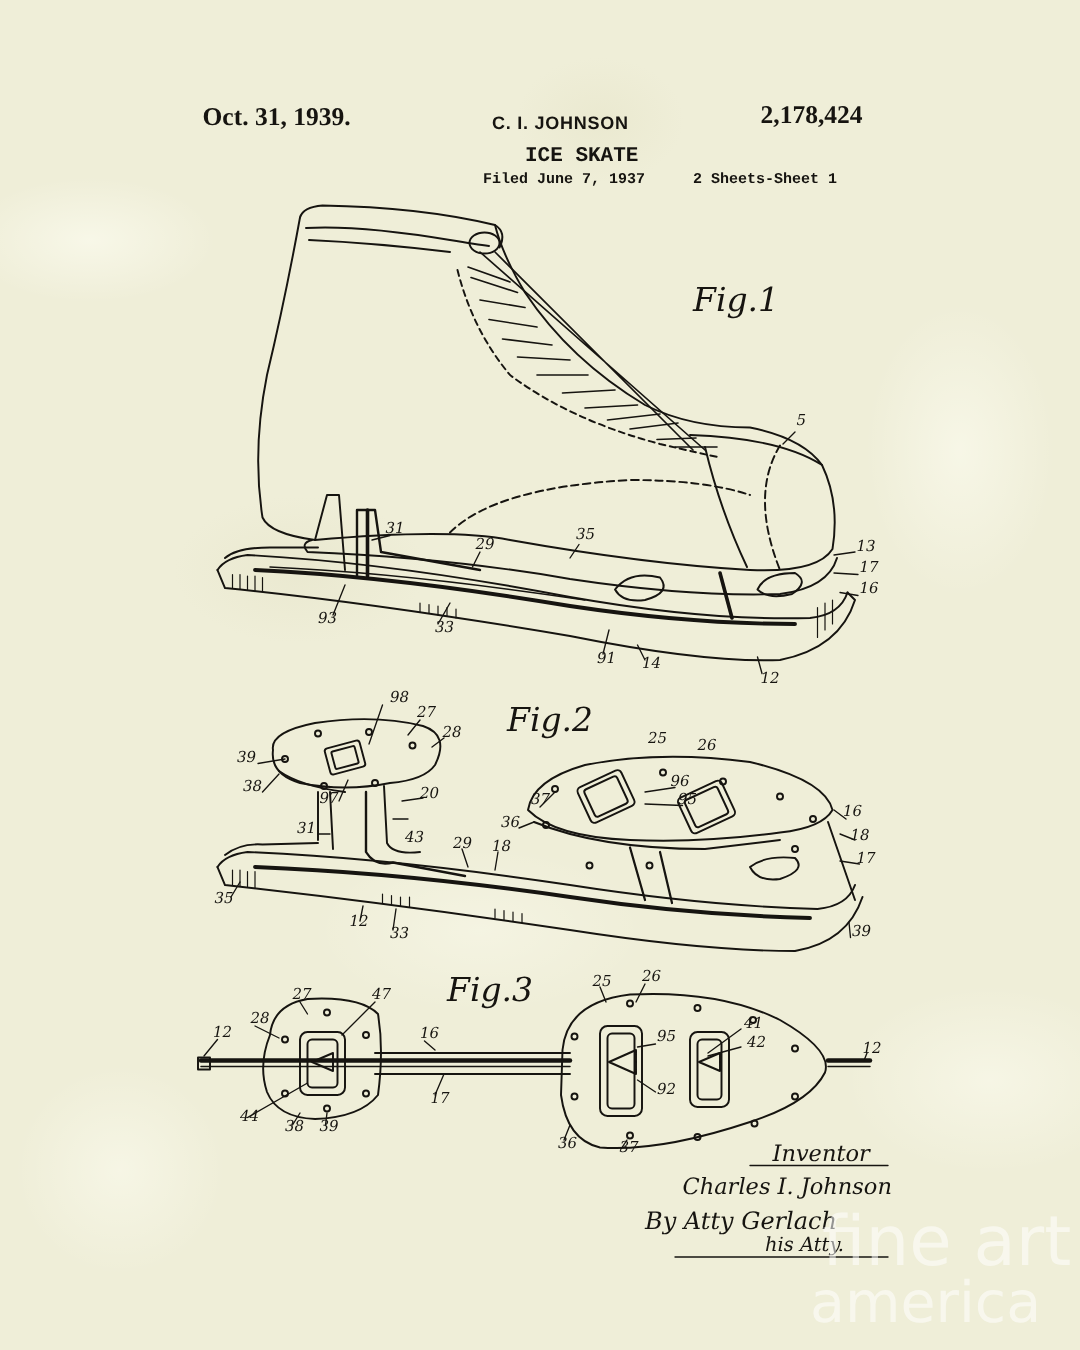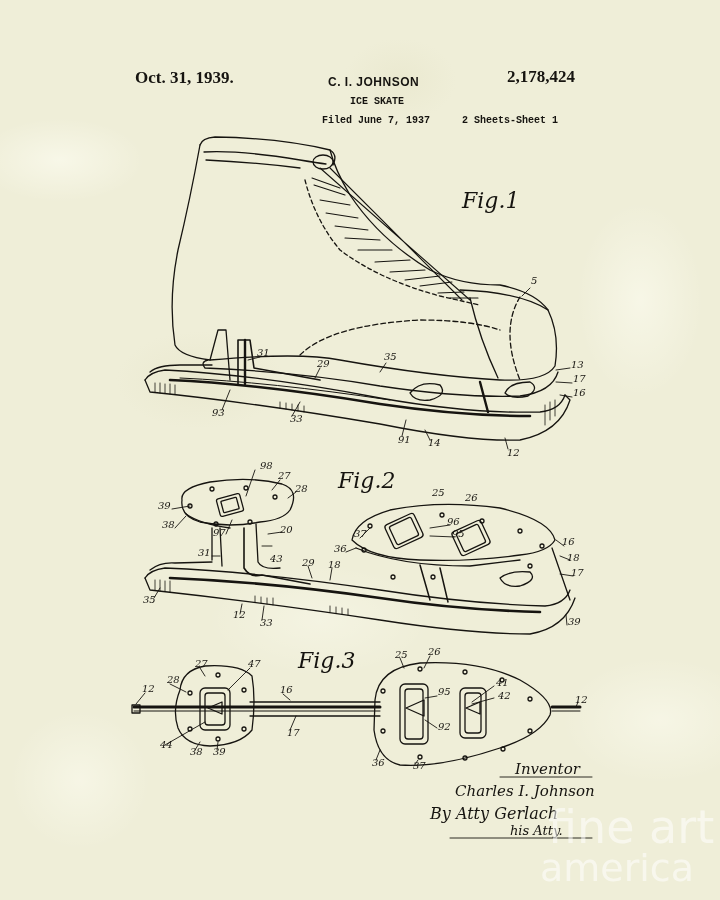--- a/index.html
+++ b/index.html
@@ -14,21 +14,21 @@
       radial-gradient(ellipse 140px 90px at 660px 720px, rgba(255,255,245,0.45), transparent 70%),
       radial-gradient(ellipse 80px 60px at 400px 80px, rgba(230,228,200,0.5), transparent 70%),
       radial-gradient(ellipse 120px 70px at 200px 380px, rgba(228,226,198,0.45), transparent 70%);
     font-family:"Liberation Sans", sans-serif;
     color:#161410;
   }
   .hdr { position:absolute; white-space:nowrap; }
   .date { left:135px; top:68px; font-family:"Liberation Serif", serif; font-weight:bold; font-size:17px; }
   .inventor-name { left:328px; top:75px; font-size:12px; font-weight:bold; letter-spacing:0.5px; }
   .patent-no { left:507px; top:67px; font-family:"Liberation Serif", serif; font-weight:bold; font-size:17px; }
-  .title { left:350px; top:96px; font-family:"Liberation Mono", monospace; font-size:10px; font-weight:bold; }
+  .title { left:350px; top:96px; font-family:"Liberation Mono", monospace; font-size:14px; font-weight:bold; }
   .filed { left:322px; top:115px; font-family:"Liberation Mono", monospace; font-size:10px; font-weight:bold; }
   .sheets { left:462px; top:115px; font-family:"Liberation Mono", monospace; font-size:10px; font-weight:bold; }
   svg.art { position:absolute; left:0; top:0; }
   .fig { position:absolute; font-family:"DejaVu Serif", serif; font-style:italic; font-size:22px; }
   .ref { position:absolute; font-family:"DejaVu Serif", serif; font-style:italic; font-size:10px; line-height:10px; }
   .sig { position:absolute; font-family:"DejaVu Serif", serif; font-style:italic; white-space:nowrap; }
   .wm { position:absolute; color:rgba(255,255,255,0.55); font-family:"DejaVu Sans", sans-serif; white-space:nowrap; }
 </style>
 </head>
 <body>

